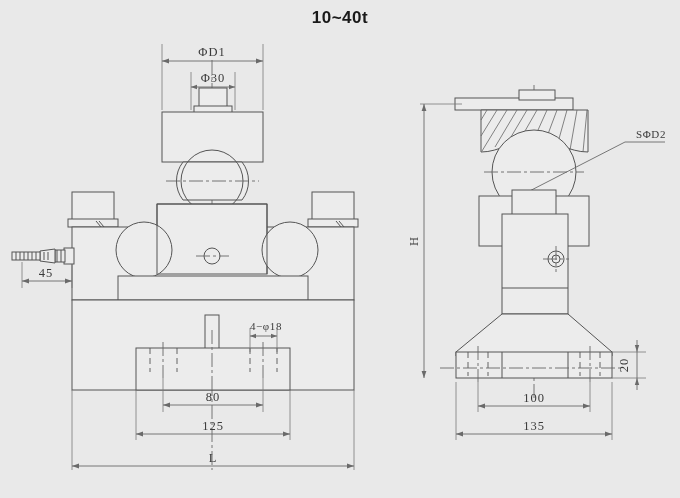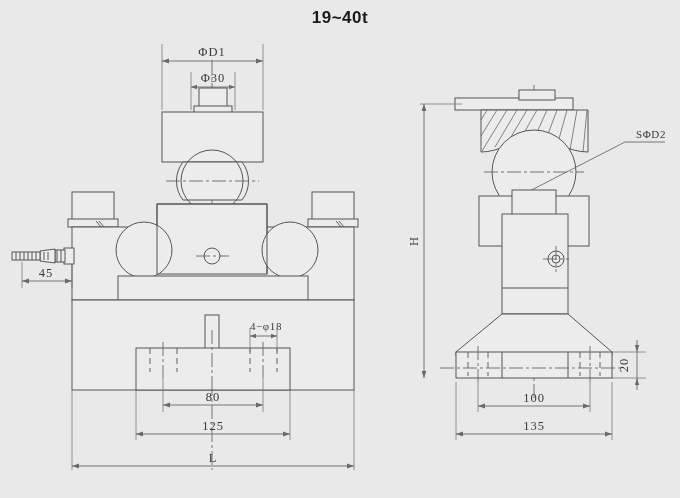--- a/index.html
+++ b/index.html
@@ -53,21 +53,21 @@
     font-size: 11px;
     fill: #3a3a3a;
     letter-spacing: 0.6px;
   }
 </style>
 </head>
 <body>
 
 <div id="drawing-root">
 
-  <div class="title-text">19~40t</div>
+  <div class="title-text">10~40t</div>
 
   <svg width="680" height="498" viewBox="0 0 680 498">
 
     <g>
 
       <line class="ctr" x1="212" y1="60" x2="212" y2="470"></line>
 
       <g>
         <line class="extln" x1="162" y1="44" x2="162" y2="110"></line>
         <line class="extln" x1="263" y1="44" x2="263" y2="110"></line>

